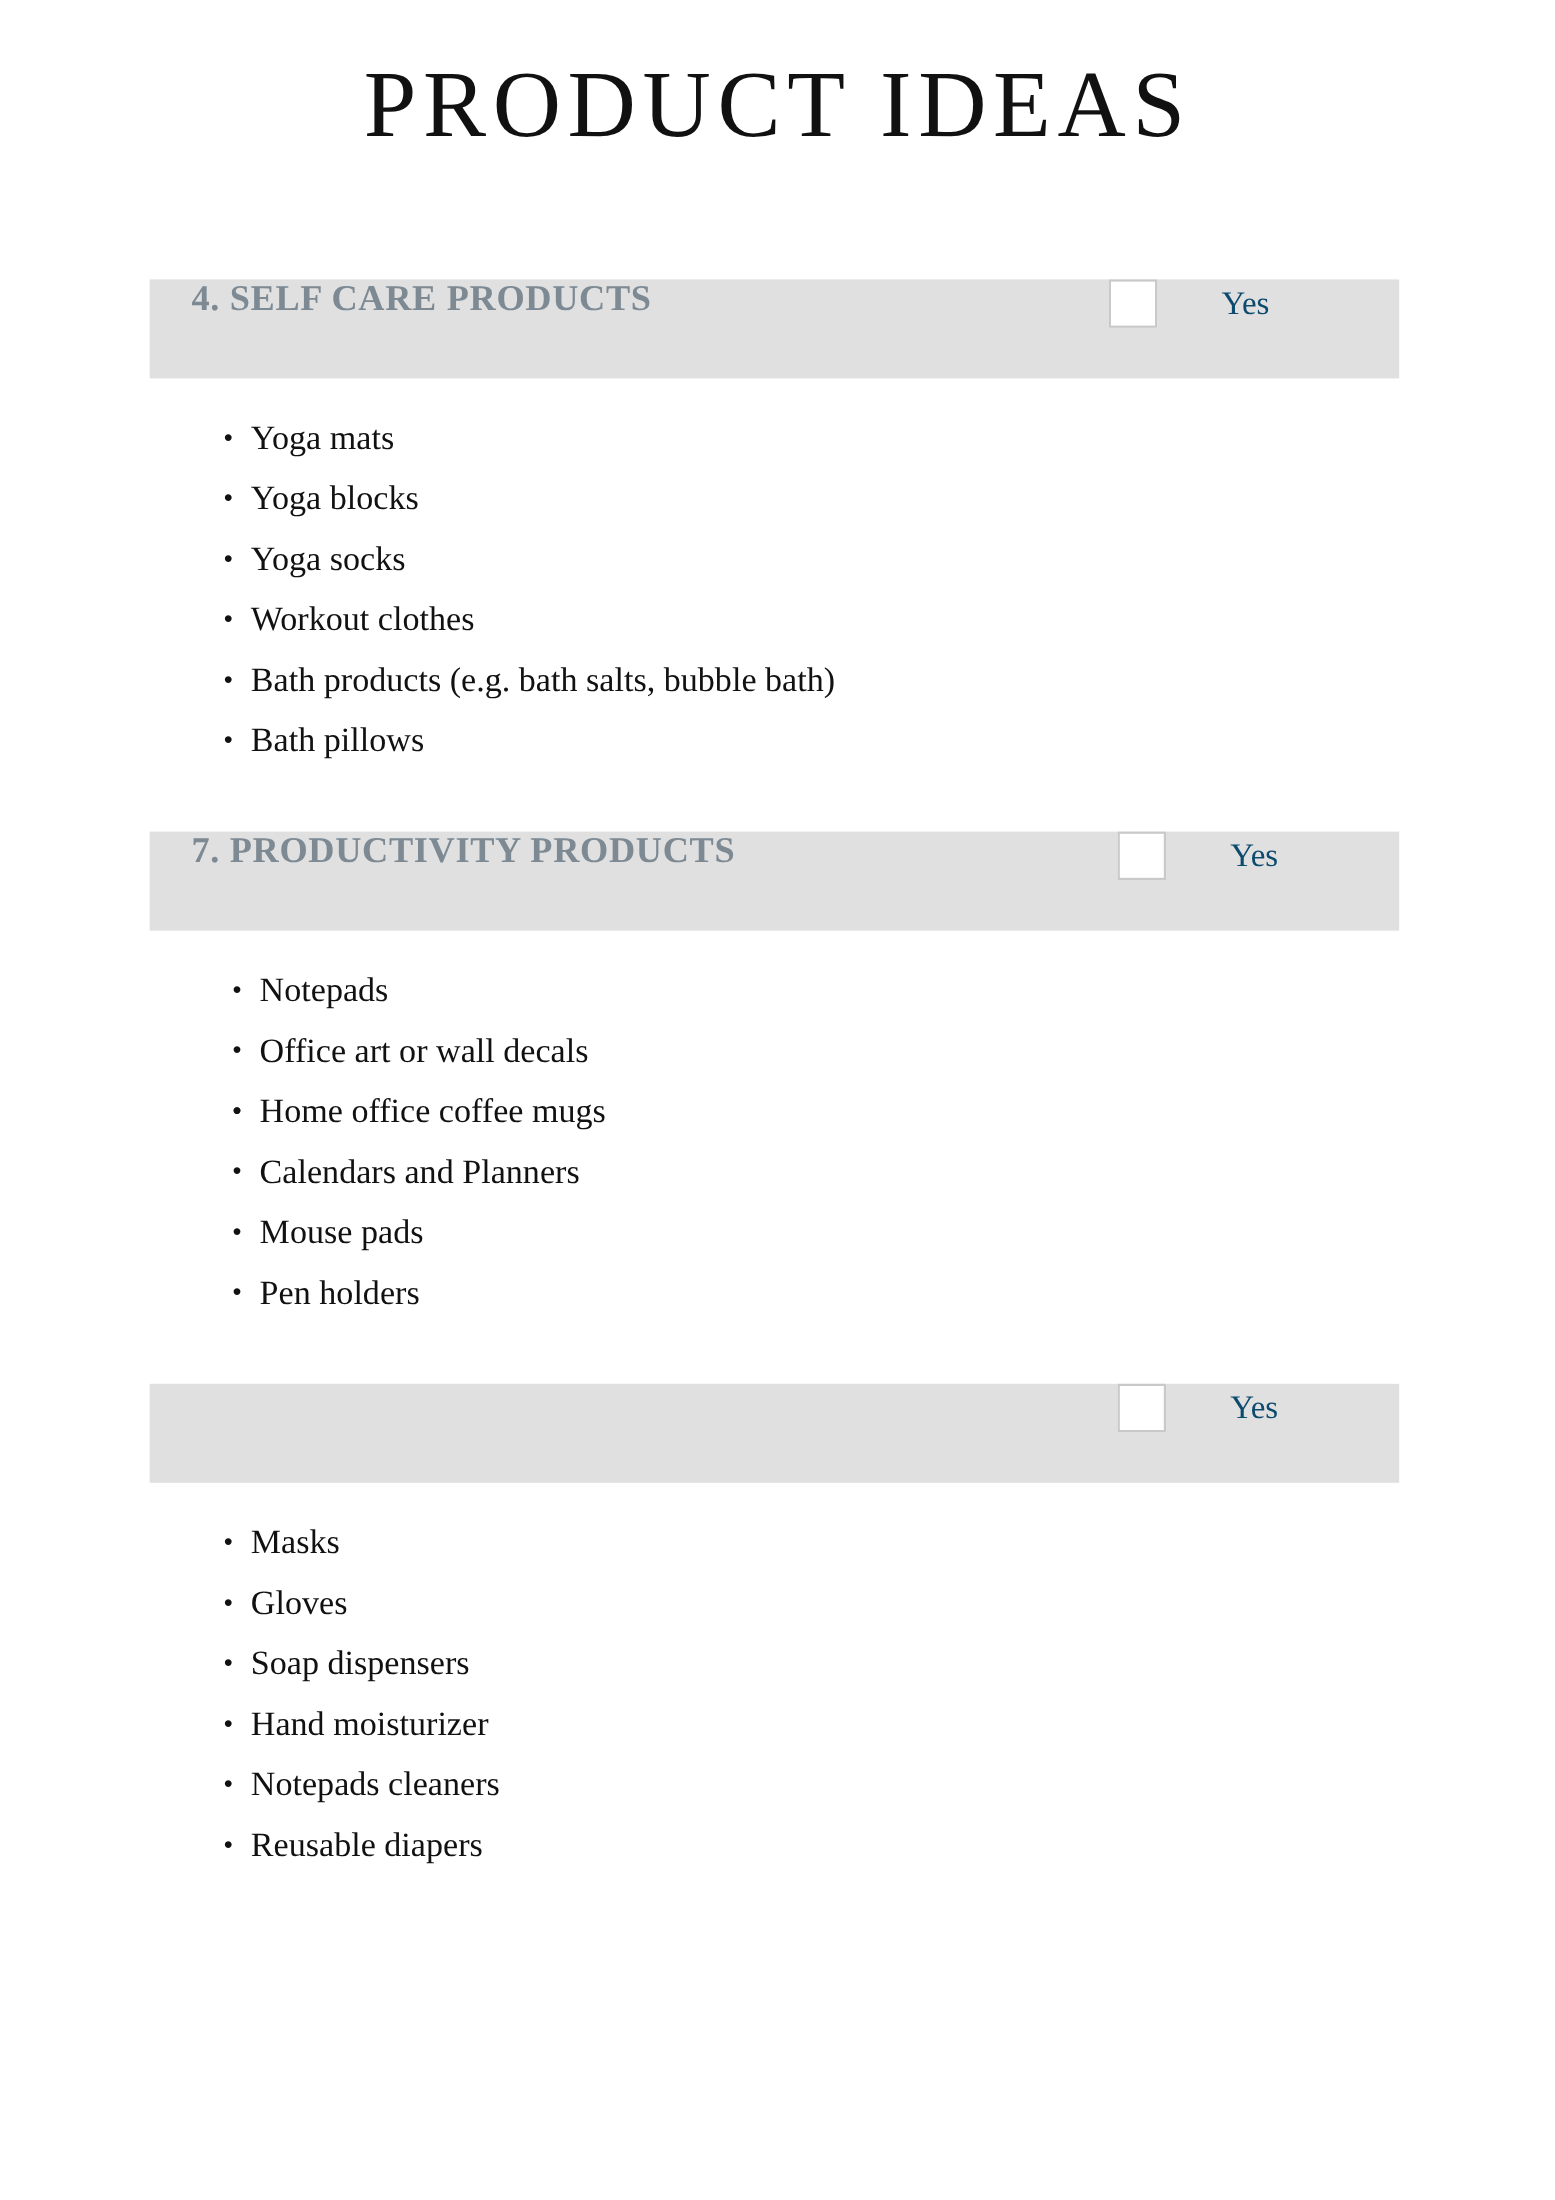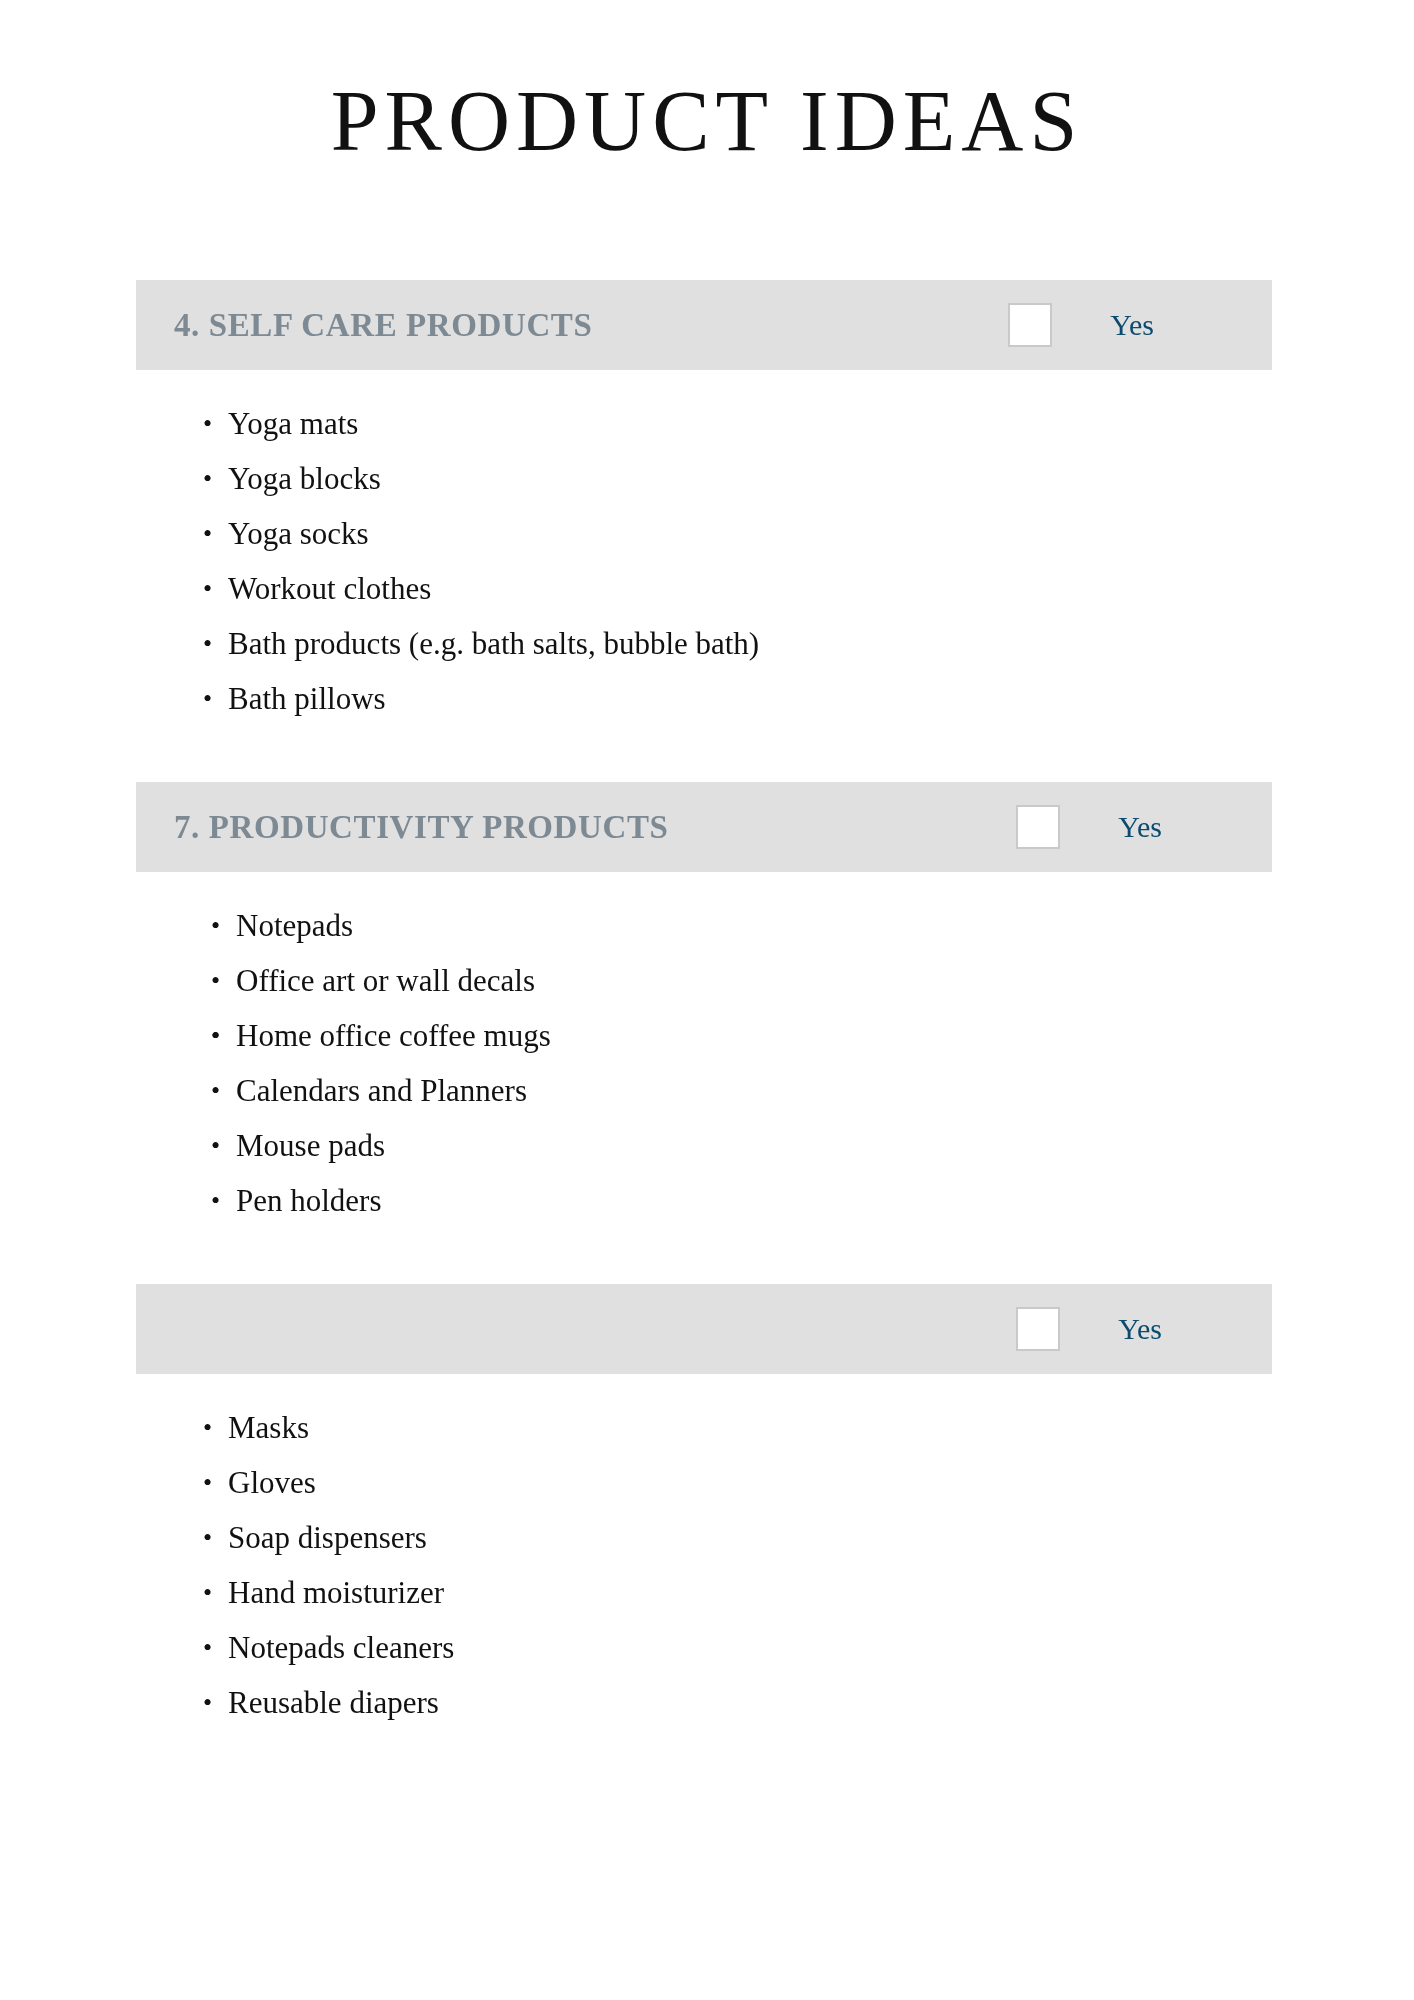--- a/index.html
+++ b/index.html
@@ -26,41 +26,41 @@
   
   .doc-title {
     text-align: center;
     font-family: "Liberation Serif", "DejaVu Serif", serif;
     font-weight: 400;
     font-size: 86px;
     line-height: 1;
     letter-spacing: 6px;
     color: #111111;
     margin: 0;
-    padding-top: 78px;
+    padding-top: 52px;
     padding-bottom: 0;
   }
 
   
   .section {
     margin: 0;
   }
   .section-spacer-1 { height: 116px; }
   .section-spacer { height: 56px; }
 
   
   .section-header {
     position: relative;
     box-sizing: border-box;
     margin-left: 136px;
     margin-right: 142px;
     background: #e0e0e0;
     height: 90px;
     display: flex;
-    align-items: center;
+    align-items: flex-start;
     padding-left: 38px;
     padding-right: 0;
   }
 
   .section-title {
     font-family: "Liberation Serif", "DejaVu Serif", serif;
     font-weight: 700;
     font-size: 33px;
     letter-spacing: 0.6px;
     color: #7d8a94;

